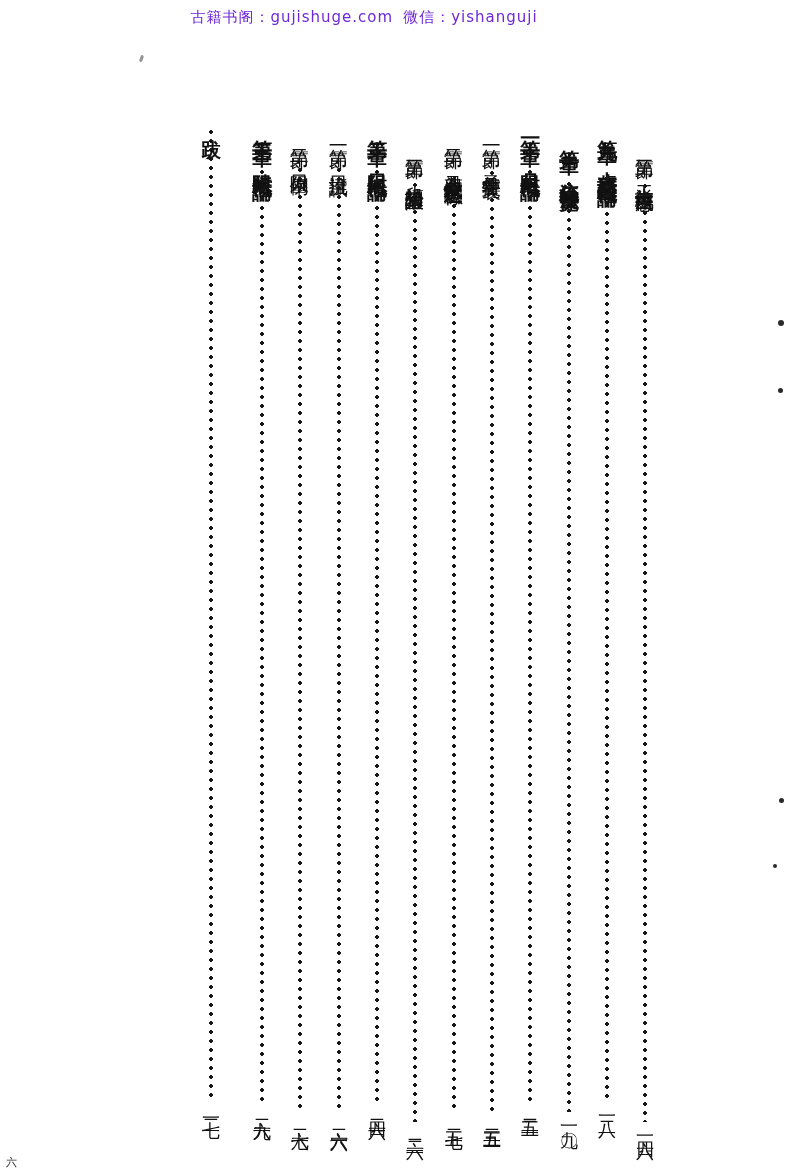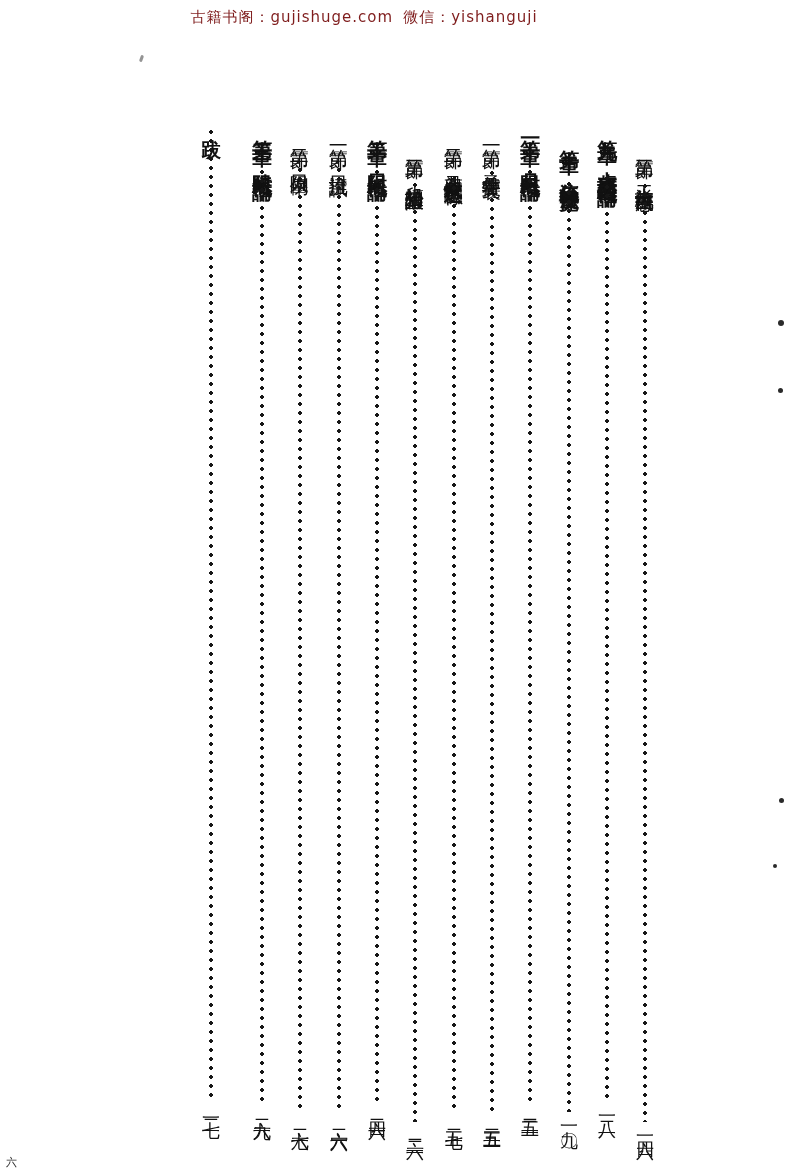--- a/index.html
+++ b/index.html
@@ -19,21 +19,21 @@
   
   .watermark {
     position: absolute;
     top: 8px;
     left: 0;
     width: 728px;
     text-align: center;
     font-family: "DejaVu Sans", "Liberation Sans", sans-serif;
     font-size: 15px;
     letter-spacing: 1px;
-    color: #7f1d1d;
+    color: #6d28d9;
     white-space: nowrap;
   }
   .watermark .wm-sep { display: inline-block; width: 10px; }
 
   
   .footer-left {
     position: absolute;
     left: 6px;
     bottom: 4px;
     font-family: "DejaVu Sans", "Liberation Sans", sans-serif;

